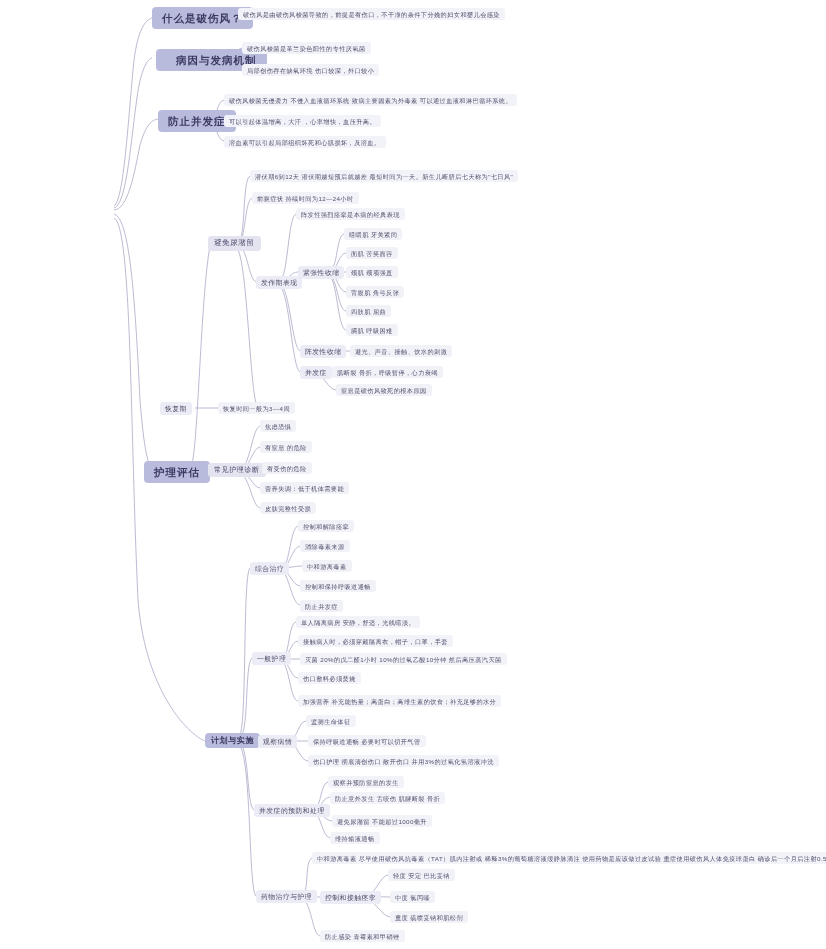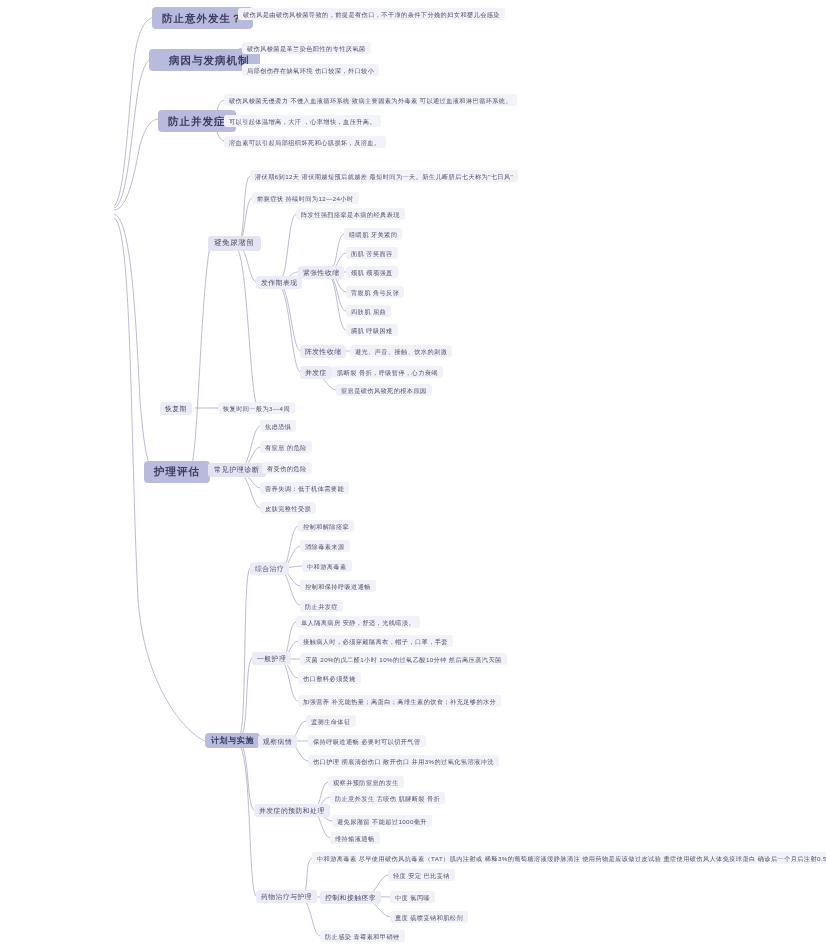--- a/index.html
+++ b/index.html
@@ -152,24 +152,24 @@
       <path d="M302,896 C312,895 312,897 320,897"></path>
       <path d="M302,898 C312,904 312,934 320,936"></path>
 
       <path d="M366,896 C376,894 380,876 388,875"></path>
       <path d="M366,897 C376,896 382,897 390,897"></path>
       <path d="M366,898 C376,902 382,916 390,917"></path>
     </g>
   </svg>
 
 
-  <div class="node lvl1" style="left:152px;top:7px;">防止意外发生？</div>
-  <div class="node lvl1" style="left:149px;top:49px;padding-left:20px;">病因与发病机制</div>
+  <div class="node lvl1" style="left:152px;top:7px;">什么是破伤风？</div>
+  <div class="node lvl1" style="left:156px;top:49px;padding-left:20px;">病因与发病机制</div>
   <div class="node lvl1" style="left:158px;top:110px;">防止并发症</div>
-  <div class="node lvl1" style="left:144px;top:461px;font-family:Liberation Mono, monospace;">护理评估</div>
+  <div class="node lvl1" style="left:144px;top:461px;">护理评估</div>
   <div class="node lvl1" style="left:205px;top:733px;font-size:8px;padding:3px 6px;letter-spacing:.6px;">计划与实施</div>
 
   <div class="node lvl4 leafwide" style="left:238px;top:8px;">破伤风是由破伤风梭菌导致的，前提是有伤口，不干净的条件下分娩的妇女和婴儿会感染</div>
 
   <div class="node lvl4 leafwide" style="left:242px;top:42px;">破伤风梭菌是革兰染色阳性的专性厌氧菌</div>
   <div class="node lvl4 leafwide" style="left:242px;top:64px;">局部创伤存在缺氧环境 伤口较深，外口较小</div>
 
   <div class="node lvl4 leafwide" style="left:224px;top:94px;">破伤风梭菌无侵袭力 不侵入血液循环系统 致病主要因素为外毒素 可以通过血液和淋巴循环系统。</div>
   <div class="node lvl4 leafwide" style="left:224px;top:115px;">可以引起体温增高，大汗 ，心率增快，血压升高。</div>
   <div class="node lvl4 leafwide" style="left:224px;top:136px;">溶血素可以引起局部组织坏死和心肌损坏，及溶血。</div>

